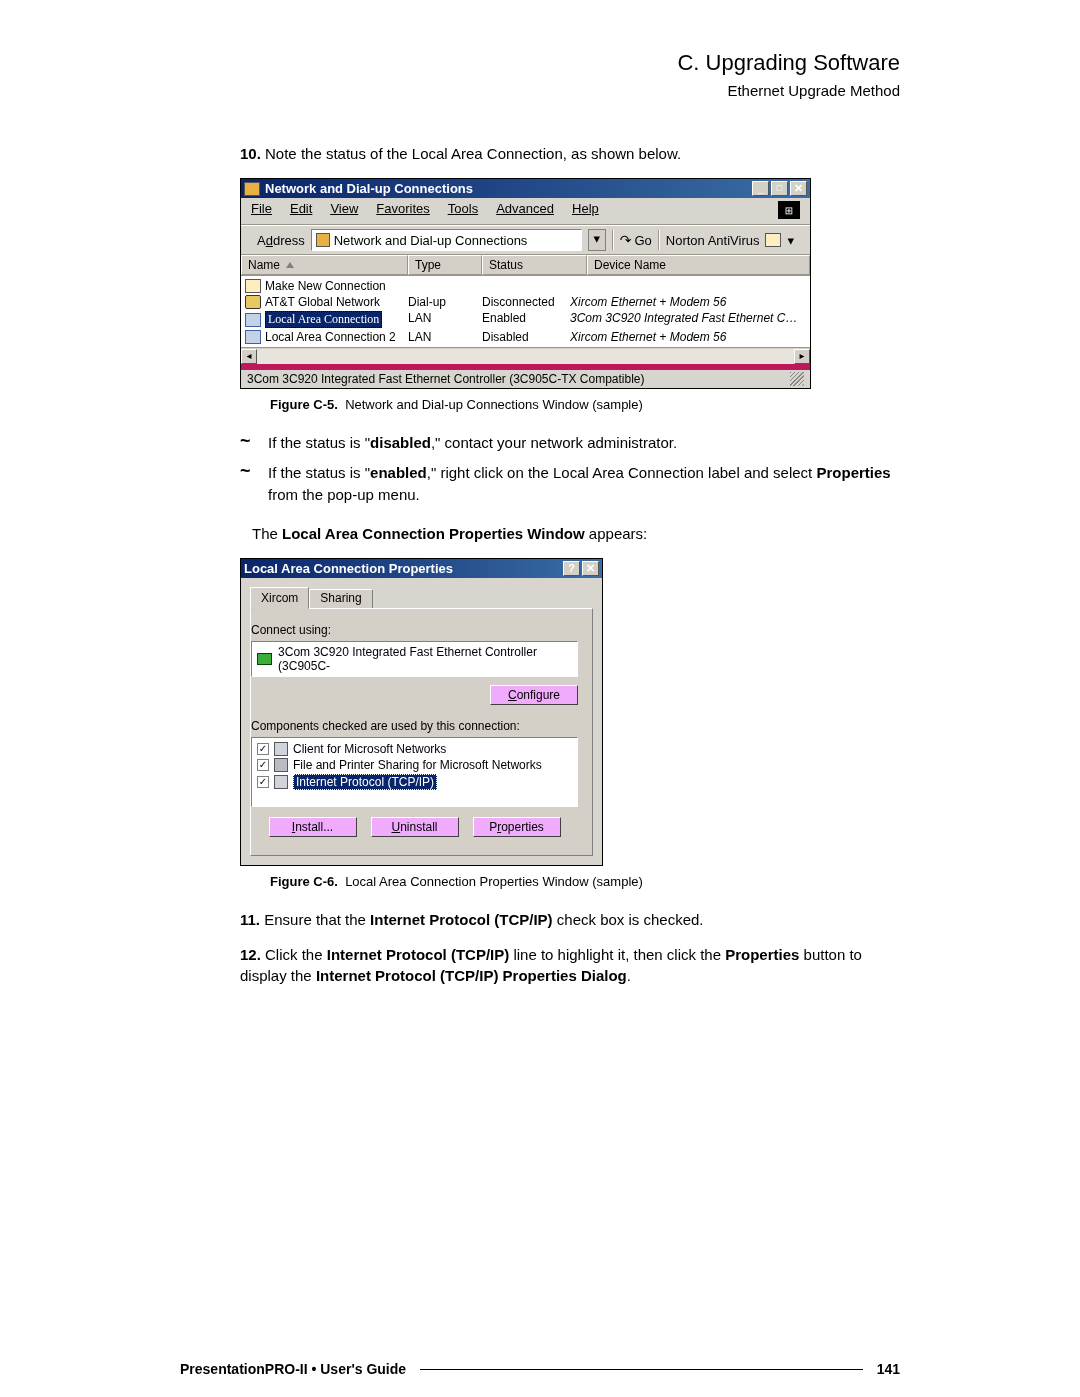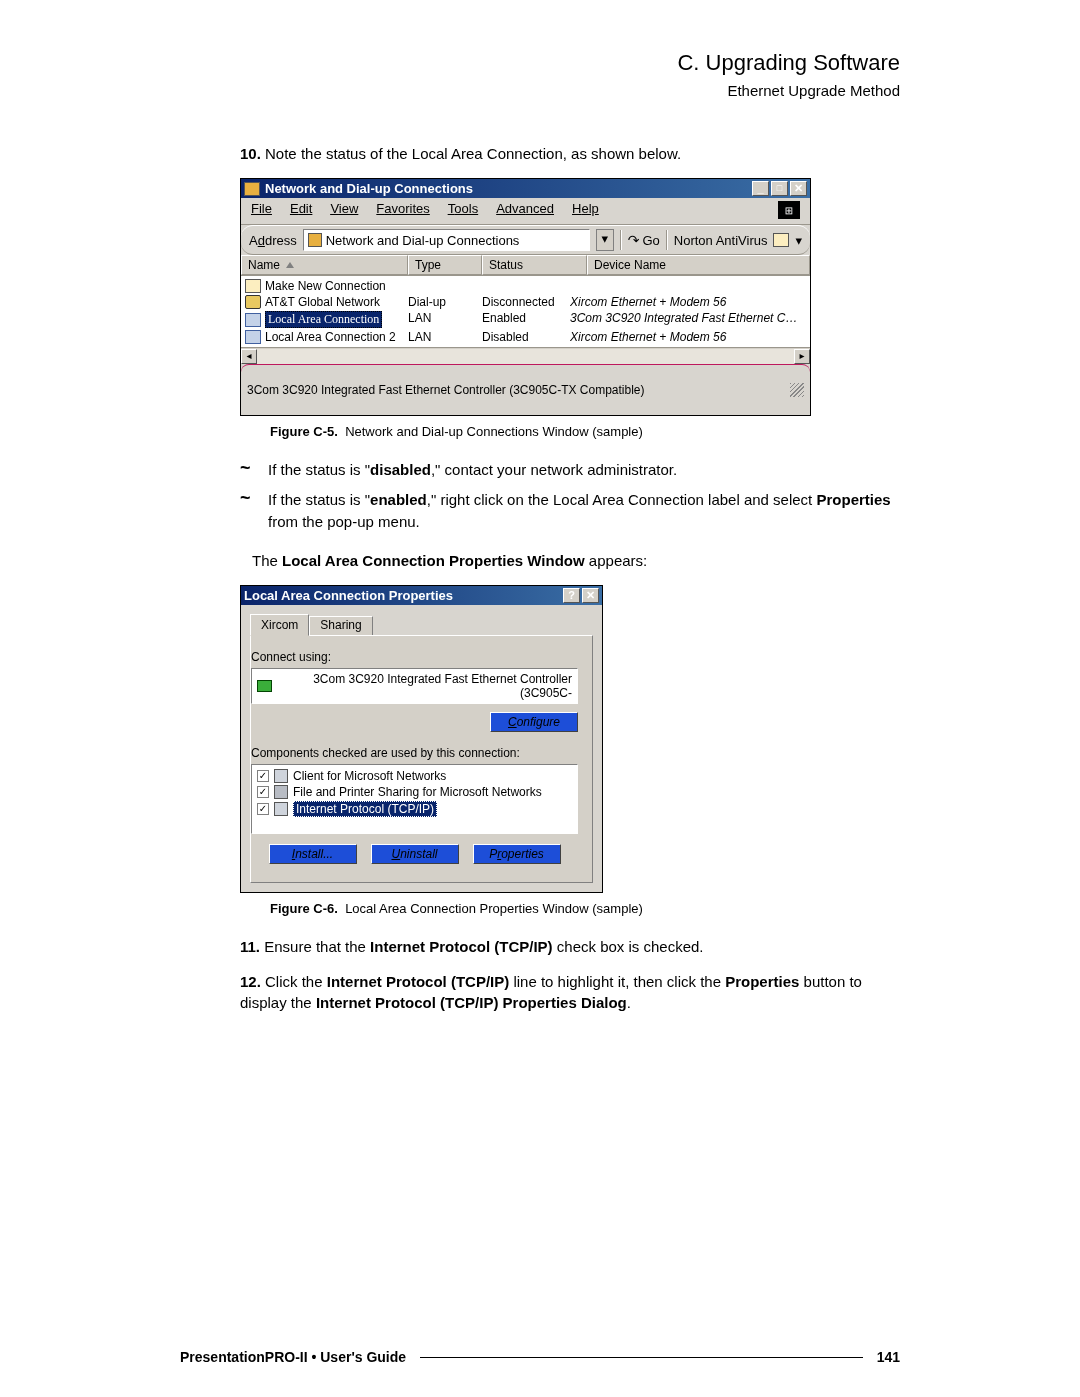--- a/index.html
+++ b/index.html
@@ -66,24 +66,23 @@
     text-decoration: underline;
   }
   .menubar .mitem { }
   .menubar .mitem u { text-decoration: underline; }
   .menubar .spacer { flex: 1; }
   .menubar .flag {
     width: 22px; height: 18px; background: #000; color:#fff;
     display:flex;align-items:center;justify-content:center;font-size:10px;
   }
   .toolbar {
-    display: flex; align-items: center; padding: 3px 8px;
+    display: flex; align-items: center; padding: 3px 16px;
     border-top: 1px solid #fff; border-bottom: 1px solid #9a968c;
     gap: 6px;
-    border-radius: 12px;
   }
   .toolbar .lbl { }
   .address-input {
     flex: 1; background: #fff; border: 1px solid #808080;
     border-right-color:#fff;border-bottom-color:#fff;
     padding: 1px 4px; display: flex; align-items:center; height: 22px;
   }
   .address-input .sm-icon { width:14px;height:14px;background:#e8b040;border:1px solid #555;margin-right:4px;}
   .dd-btn {
     width: 18px; height: 22px; background: #d4d0c8;
@@ -118,22 +117,22 @@
   .selected .sel-text {
     background:#08246b;color:#fff;padding:0 2px;border:1px dotted #000;font-family:Liberation Serif, serif;
   }
   .scrollbar {
     display:flex;align-items:center;background:#d4d0c8;height:17px;
     border-top:1px solid #9a968c;
   }
   .sb-btn{width:16px;height:15px;border:1px solid #fff;border-right-color:#555;border-bottom-color:#555;text-align:center;font-size:10px;}
   .sb-track{flex:1;background:#e8e4dc;height:15px;}
   .statusbar {
-    padding:18px 6px; font-size:12px;
-    border-top:1px solid #be185d; display:flex;border-radius:8px;
+    padding:2px 6px; font-size:12px;
+    border-top:6px solid #be185d; display:flex;
   }
   .statusbar .status-text{flex:1;}
   .resize-grip{width:14px;height:14px;background:repeating-linear-gradient(135deg,#888,#888 1px,transparent 1px,transparent 3px);} 
   
   .fig-caption {
     font-size: 13px; margin: 4px 0 20px 30px;
   }
   .fig-caption b { font-weight: bold; }
   
   .bullet-list { margin: 0 0 18px 0; }
@@ -157,48 +156,48 @@
   .tabpanel {
     margin: 0 9px; border:1px solid #fff;
     border-right-color:#808080;border-bottom-color:#808080;
     background:#d4d0c8; padding: 14px 14px 18px 0;
     position:relative;
   }
   .panel-text { font-size:12px; margin-bottom:4px; }
   .sunken {
     background:#fff; border:1px solid #808080;
     border-right-color:#fff;border-bottom-color:#fff;
-    padding:3px 5px; font-size:12px; display:flex;align-items:center;text-align:right;
+    padding:3px 5px; font-size:12px; display:flex;align-items:center;
   }
   .adp-ic { width:16px;height:12px;background:#3aae3a;border:1px solid #034503;margin-right:6px;}
   .btn-row { text-align:right; margin:8px 0 14px 0; }
   .btn-mid { display:flex; gap:14px; justify-content:center; margin-top:10px;}
   .winbtn {
-    display:inline-block; background:#1d4ed8; font-size:12px;
+    display:inline-block; background:#f0abfc; font-size:12px;
     border:1px solid #fff; border-right-color:#404040;border-bottom-color:#404040;
-    padding:2px 0; width: 88px; text-align:center;font-style:italic;
+    padding:2px 0; width: 88px; text-align:center;
   }
   .comp-box {
     background:#fff; border:1px solid #808080;
     border-right-color:#fff;border-bottom-color:#fff;
     padding:4px 5px 14px 5px; font-size:12px;
   }
   .comp-row { display:flex; align-items:center; margin-bottom:2px; }
   .chk {
     width:12px;height:12px;background:#fff;border:1px solid #808080;
     margin-right:5px; display:flex;align-items:center;justify-content:center;
     font-size:10px;line-height:10px;
   }
   .comp-ic { width:14px;height:14px;margin-right:5px;border:1px solid #555;}
   .ic-pc{background:#cfd4dc;} .ic-prn{background:#b8bcc4;} .ic-tcp{background:#cfd4dc;}
   .sel2 .seltext{background:#08246b;color:#fff;padding:0 2px;border:1px dotted #fff;}
 
   
   .footer {
-    position: fixed; bottom: 32px; left: 0; right: 0;
+    position: fixed; bottom: 20px; left: 0; right: 0;
     padding: 0 180px 0 180px; display:flex; align-items:center;
     font-size: 14px; font-weight:bold;text-align:right;
   }
   .footer .fline { flex:1; border-top:1px solid #000; margin: 0 14px; height:1px; }
   .footer .pg { font-weight:bold; }
 </style>
 </head>
 <body>
 
 <div class="page-title">C. Upgrading Software</div>

